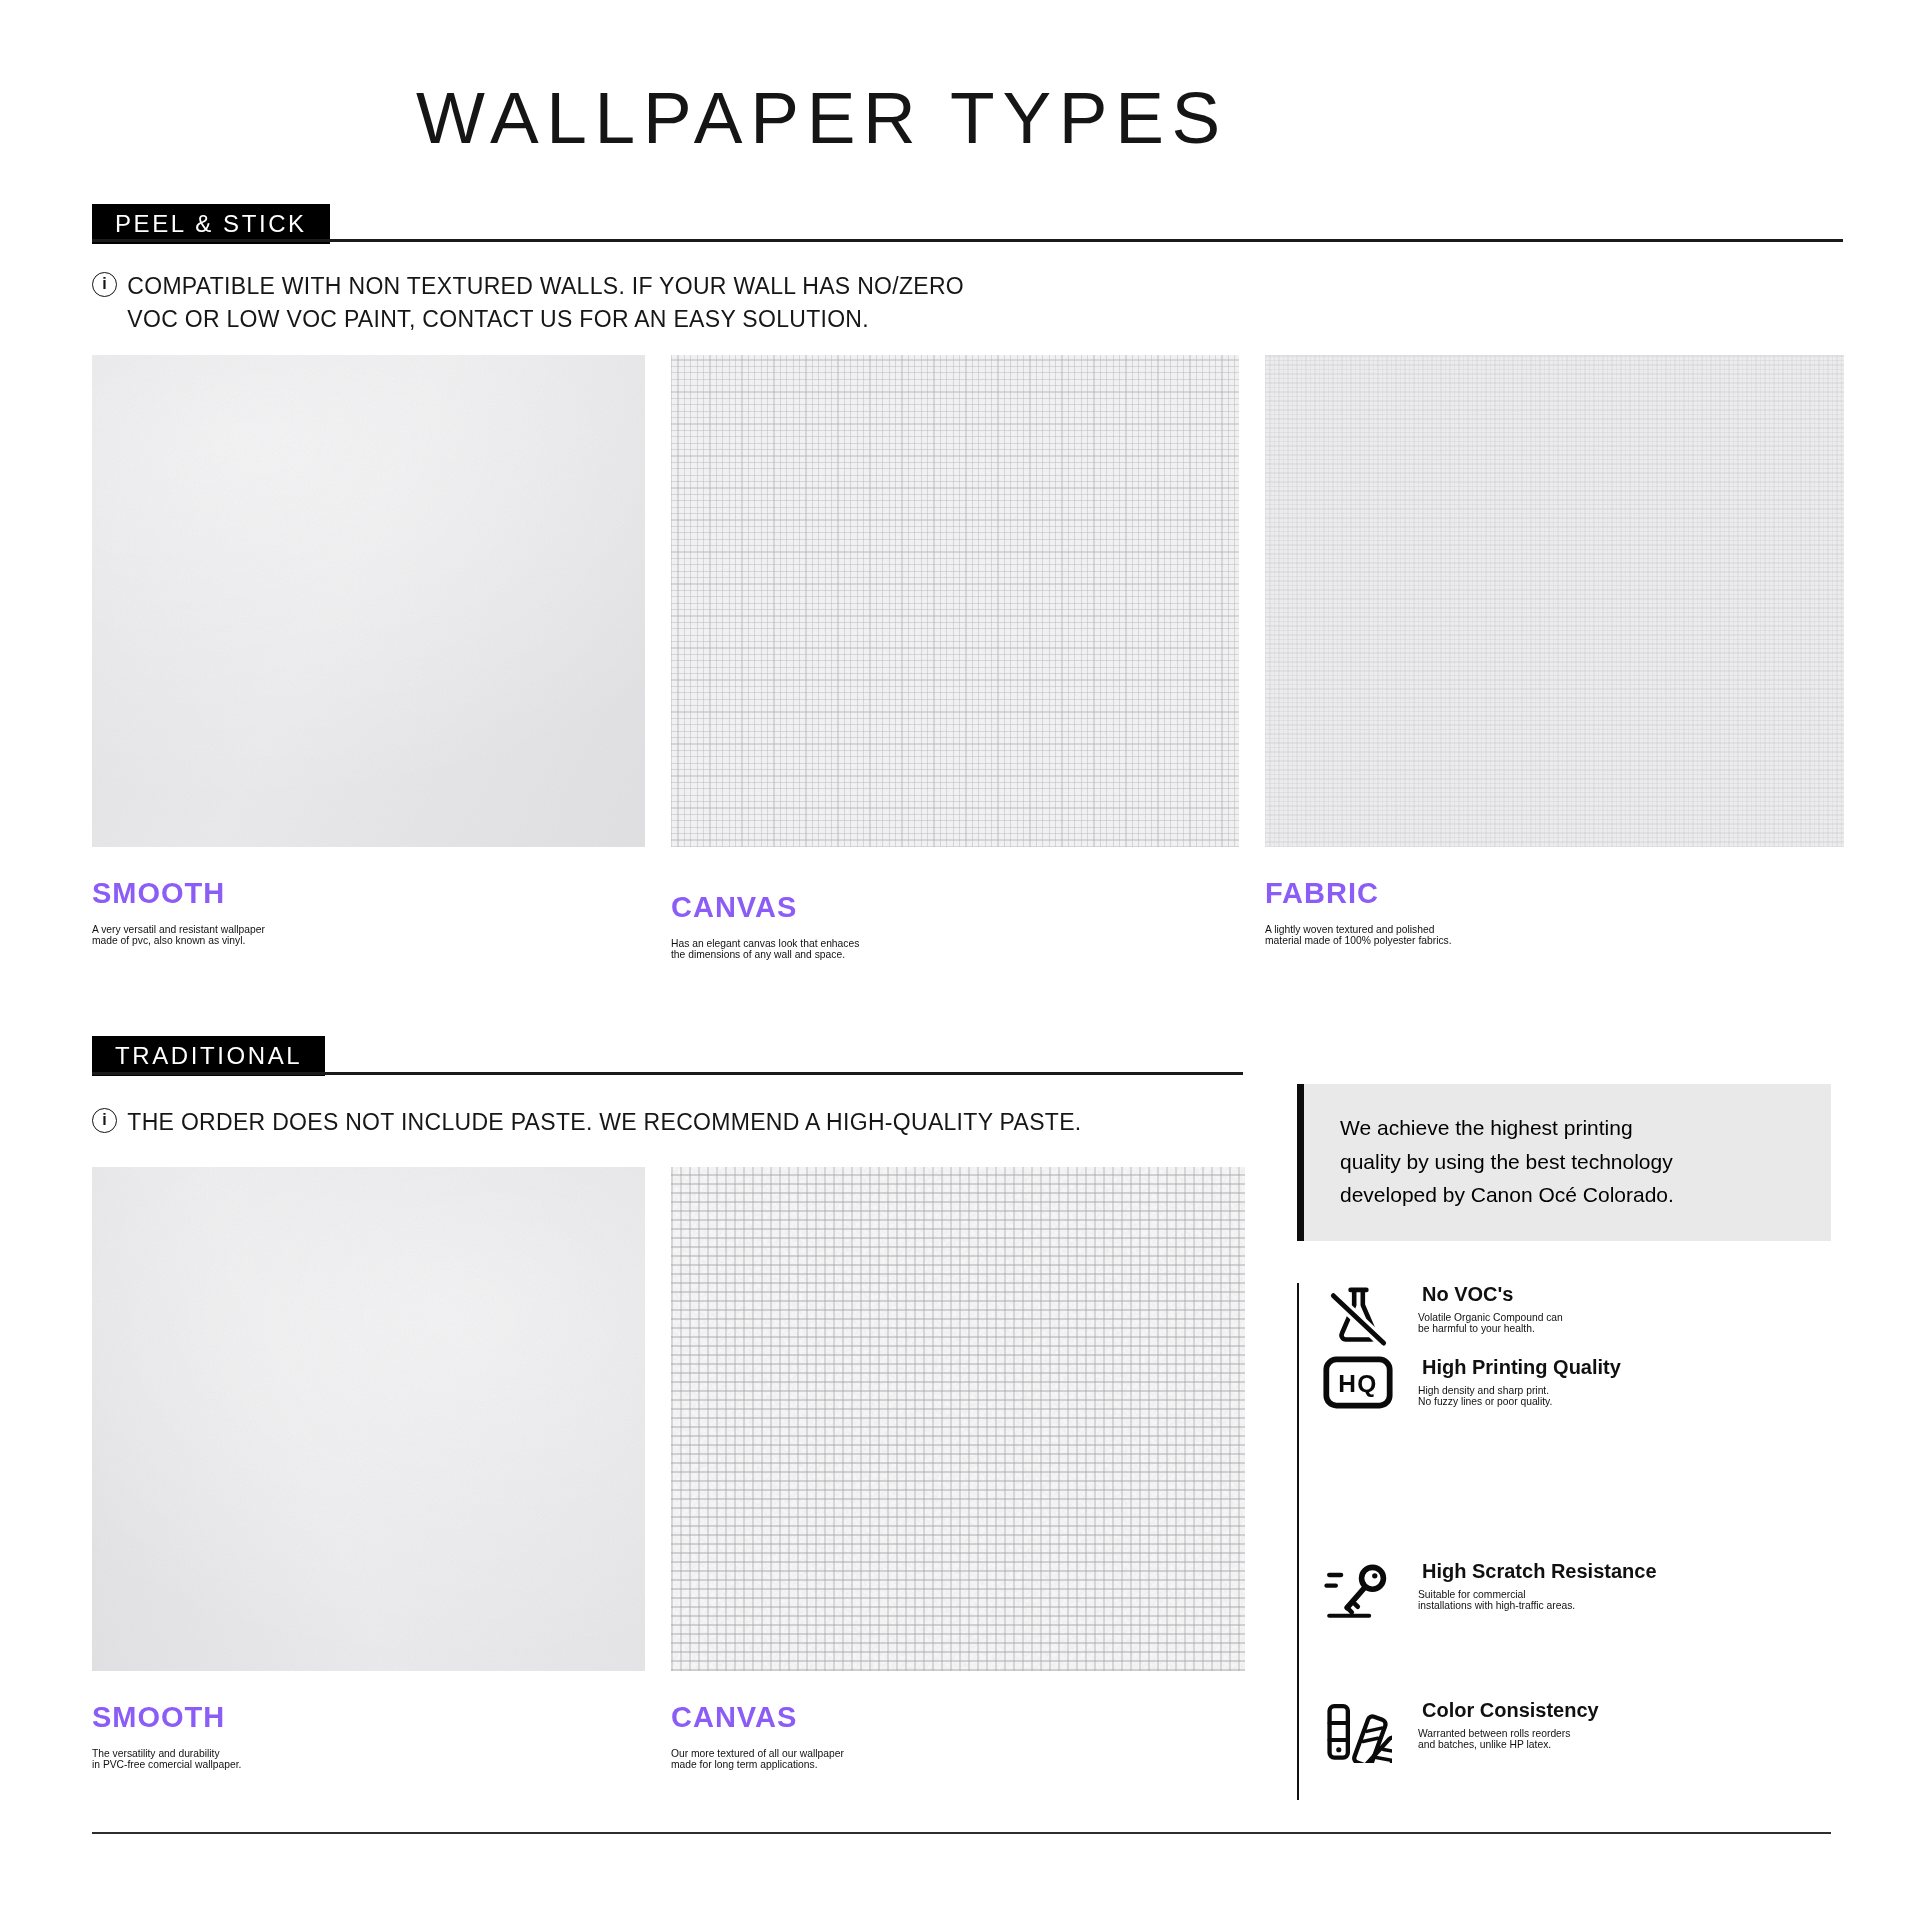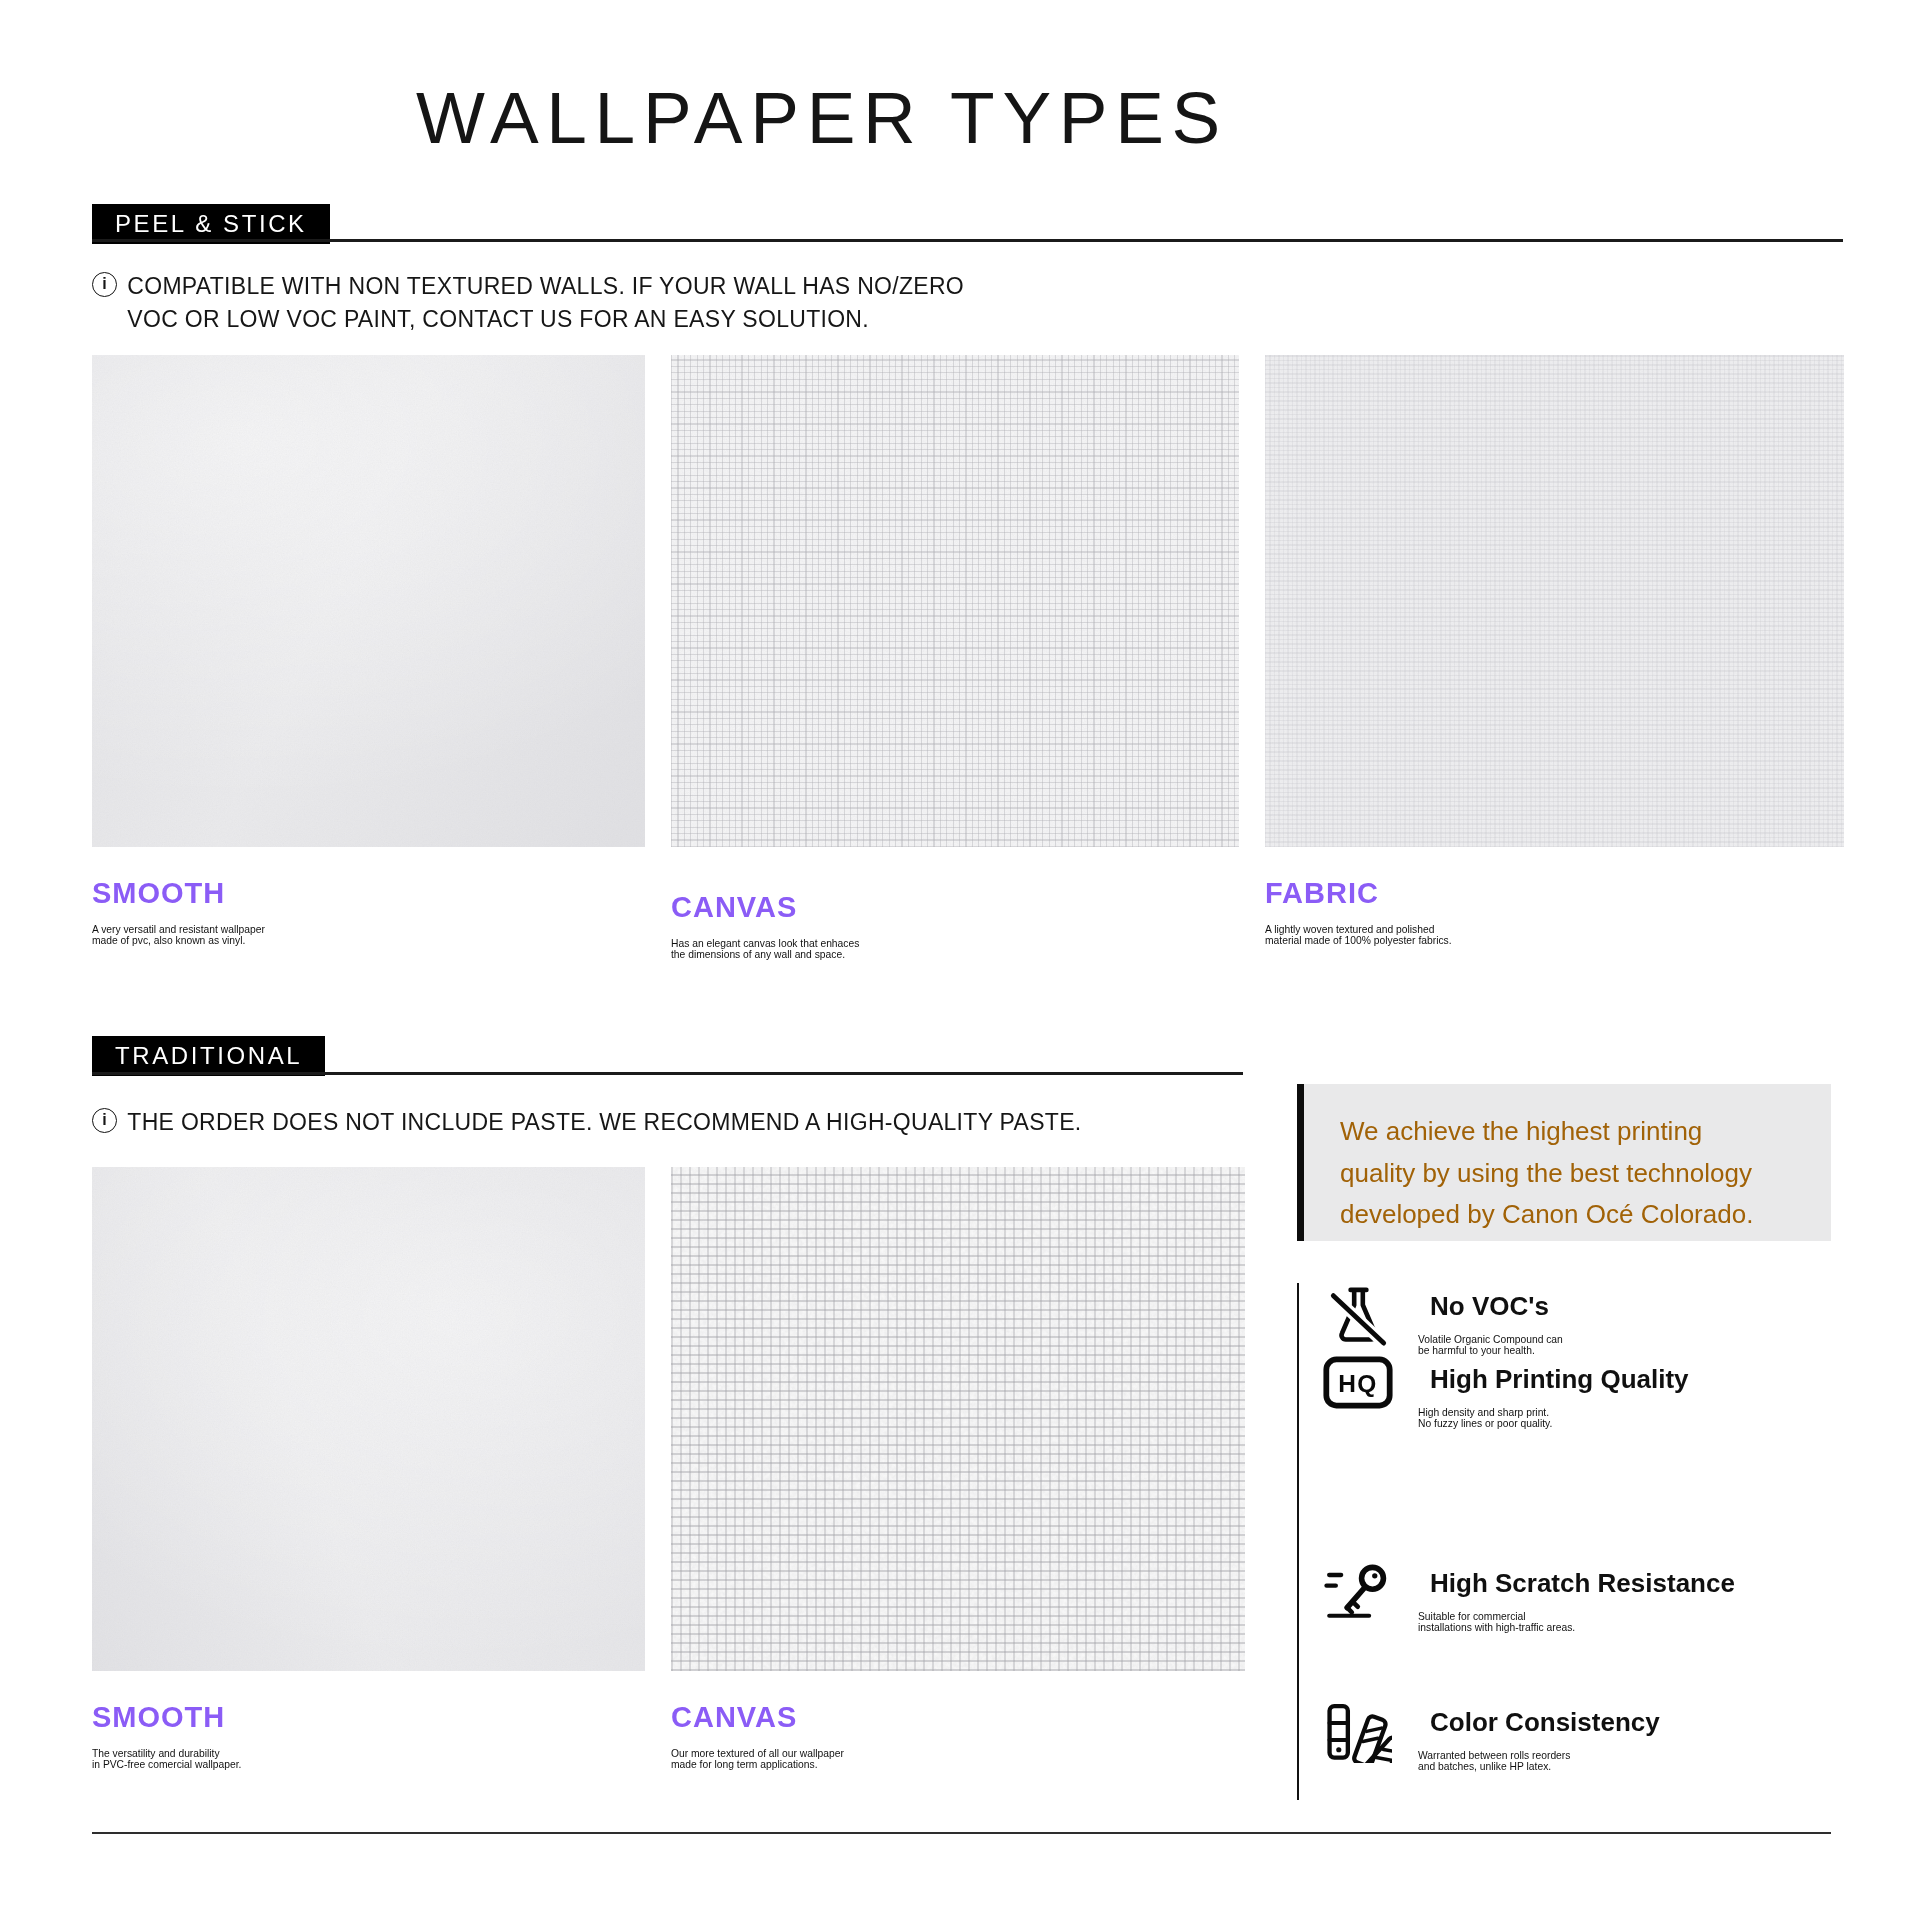--- a/index.html
+++ b/index.html
@@ -76,31 +76,31 @@
   }
 
   .type-name { margin:29.5px 0 0 0; font-size:29px; font-weight:600; letter-spacing:1px; color:#8b5cf6; }
   .col-shift .type-name { margin-top:44px; }
   .type-desc { margin:14px 0 0 0; font-size:26px; font-weight:300; line-height:1.33; color:#1c1c1c; }
 
   
   .graybox {
     position:absolute; left:1297px; top:1084px; width:534px; height:157px;
     background:#e9e9ea; border-left:7px solid #0d0d0d; box-sizing:border-box;
-    padding:27px 0 0 36px; font-size:26px; font-weight:300; line-height:1.6; color:#a16207;
+    padding:27px 0 0 36px; font-size:21px; font-weight:300; line-height:1.6; color:#000000;
   }
   .vline { position:absolute; left:1297px; top:1283px; width:1.9px; height:517px; background:#111; }
 
   .feature { position:absolute; left:1320px; width:520px; display:flex; gap:22px; }
   .feature-1 { top:1279px; }
   .feature-2 { top:1352px; }
   .feature-3 { top:1556px; }
   .feature-4 { top:1695px; }
   .f-icon { flex:0 0 76px; display:flex; justify-content:center; align-items:flex-start; padding-top:2.6px; }
-  .f-title { margin:12px; font-size:26px; font-weight:700; color:#101010; }
+  .f-title { margin:4px; font-size:20px; font-weight:700; color:#101010; }
   .f-desc { margin:5.8px 0 0 0; font-size:24px; font-weight:300; line-height:1.42; color:#1c1c1c; }
 
   svg .stroke { fill:none; stroke:#0a0a0a; stroke-linecap:round; stroke-linejoin:round; }
   .hq-text { font-family:"Liberation Sans", sans-serif; font-weight:bold; }
 </style>
 </head>
 <body>
 
 <svg width="0" height="0" style="position:absolute" aria-hidden="true">
   <defs>

